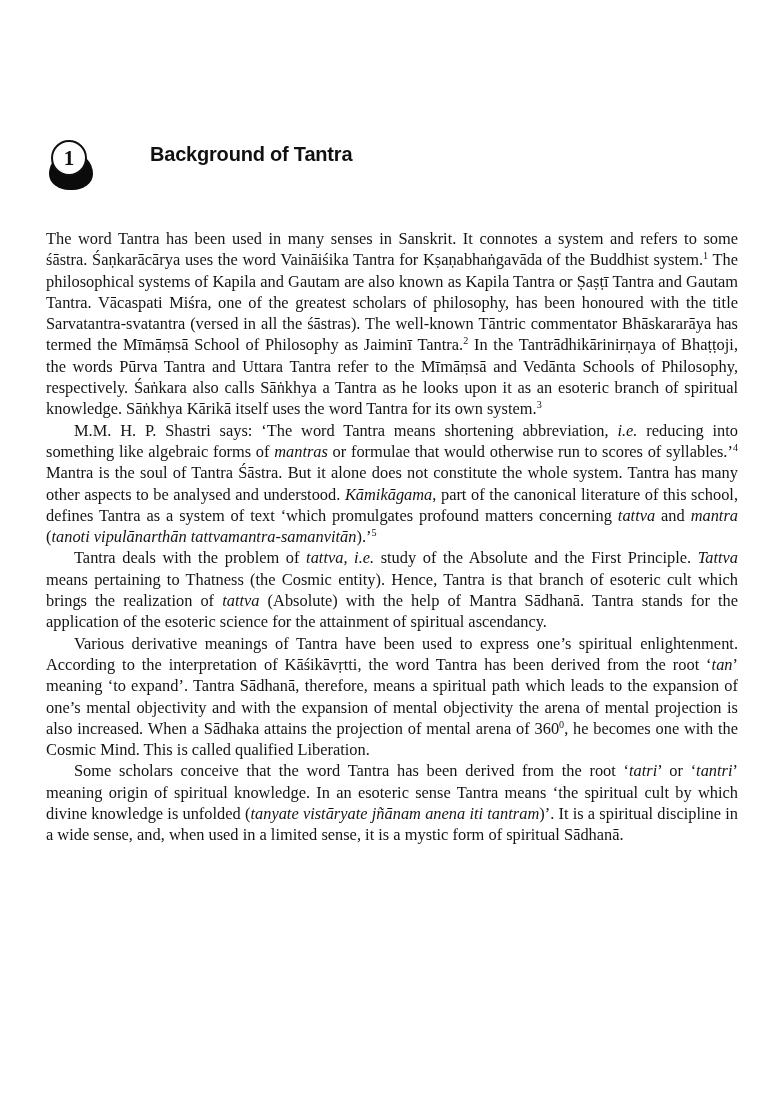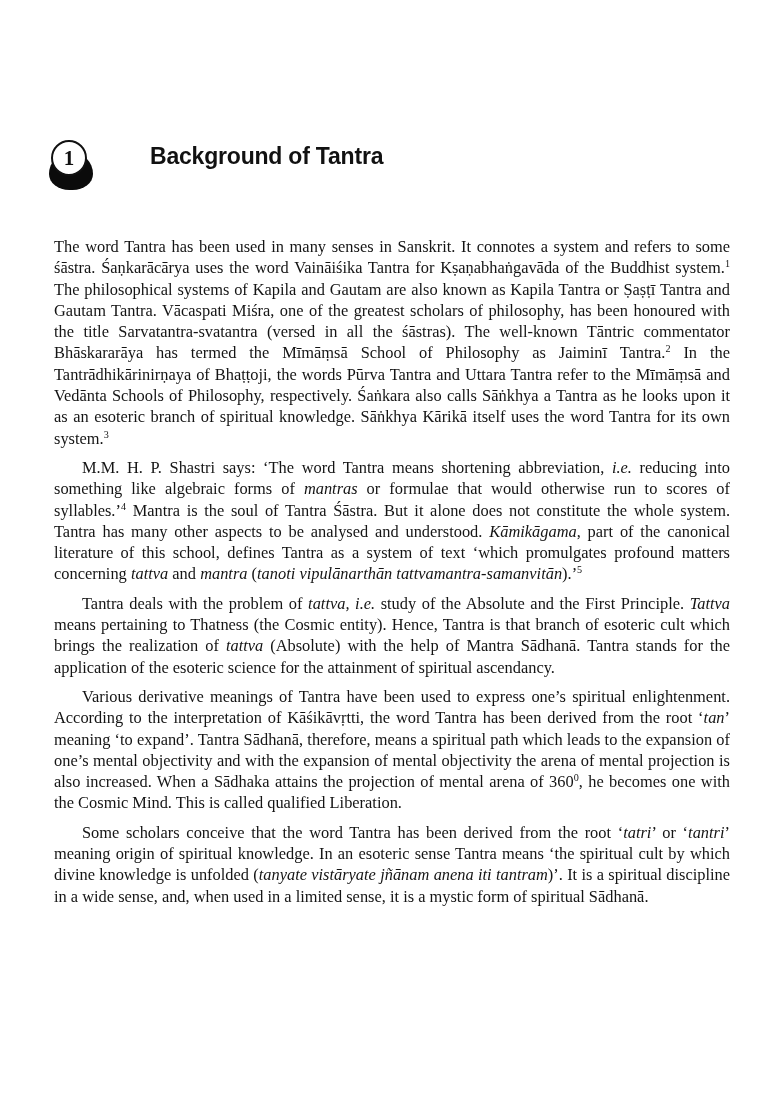--- a/index.html
+++ b/index.html
@@ -76,40 +76,40 @@
     color: #111111;
     line-height: 1;
   }
 
   .chapter-title {
     position: absolute;
     left: 104px;
     top: 7px;
     font-family: "Liberation Sans", sans-serif;
     font-weight: bold;
-    font-size: 23px;
+    font-size: 20px;
     letter-spacing: -0.2px;
     color: #111111;
     white-space: nowrap;
   }
 
   
   .body-text {
     position: absolute;
     left: 46px;
     top: 228px;
     width: 692px;
     font-size: 16.4px;
     line-height: 21.3px;
     text-align: justify;
     text-justify: inter-word;
     color: #141414;
   }
   .body-text p {
-    margin: 8px;
+    margin: 0;
     text-indent: 28px;
   }
   .body-text p.first {
     text-indent: 0;
   }
   .body-text i {
   }
   .body-text sup {
     font-size: 0.62em;
     vertical-align: super;

